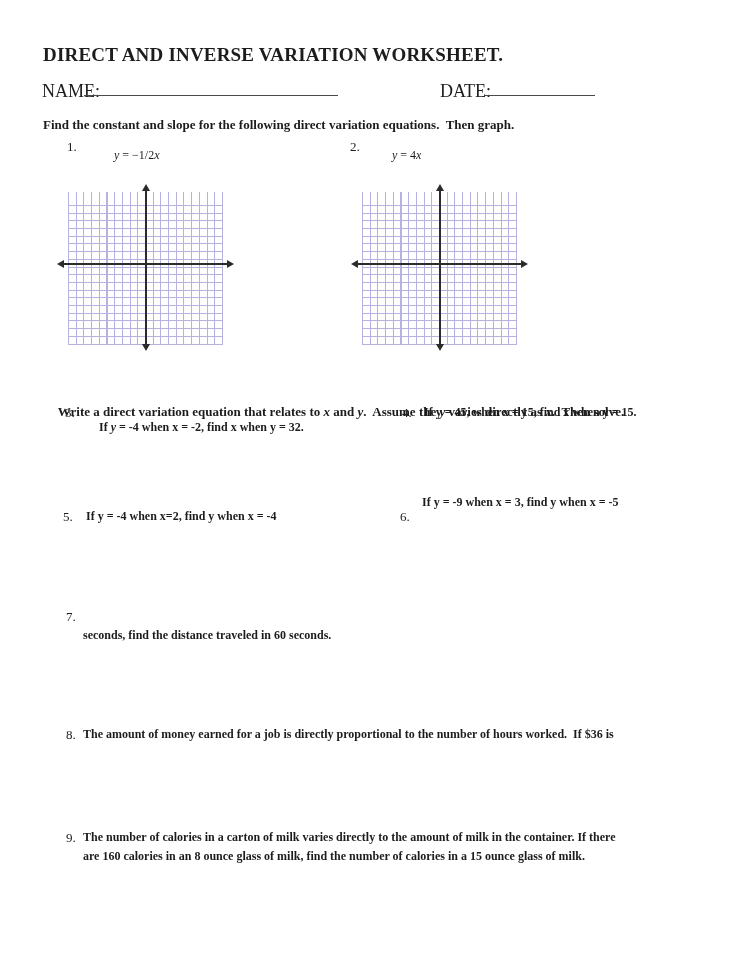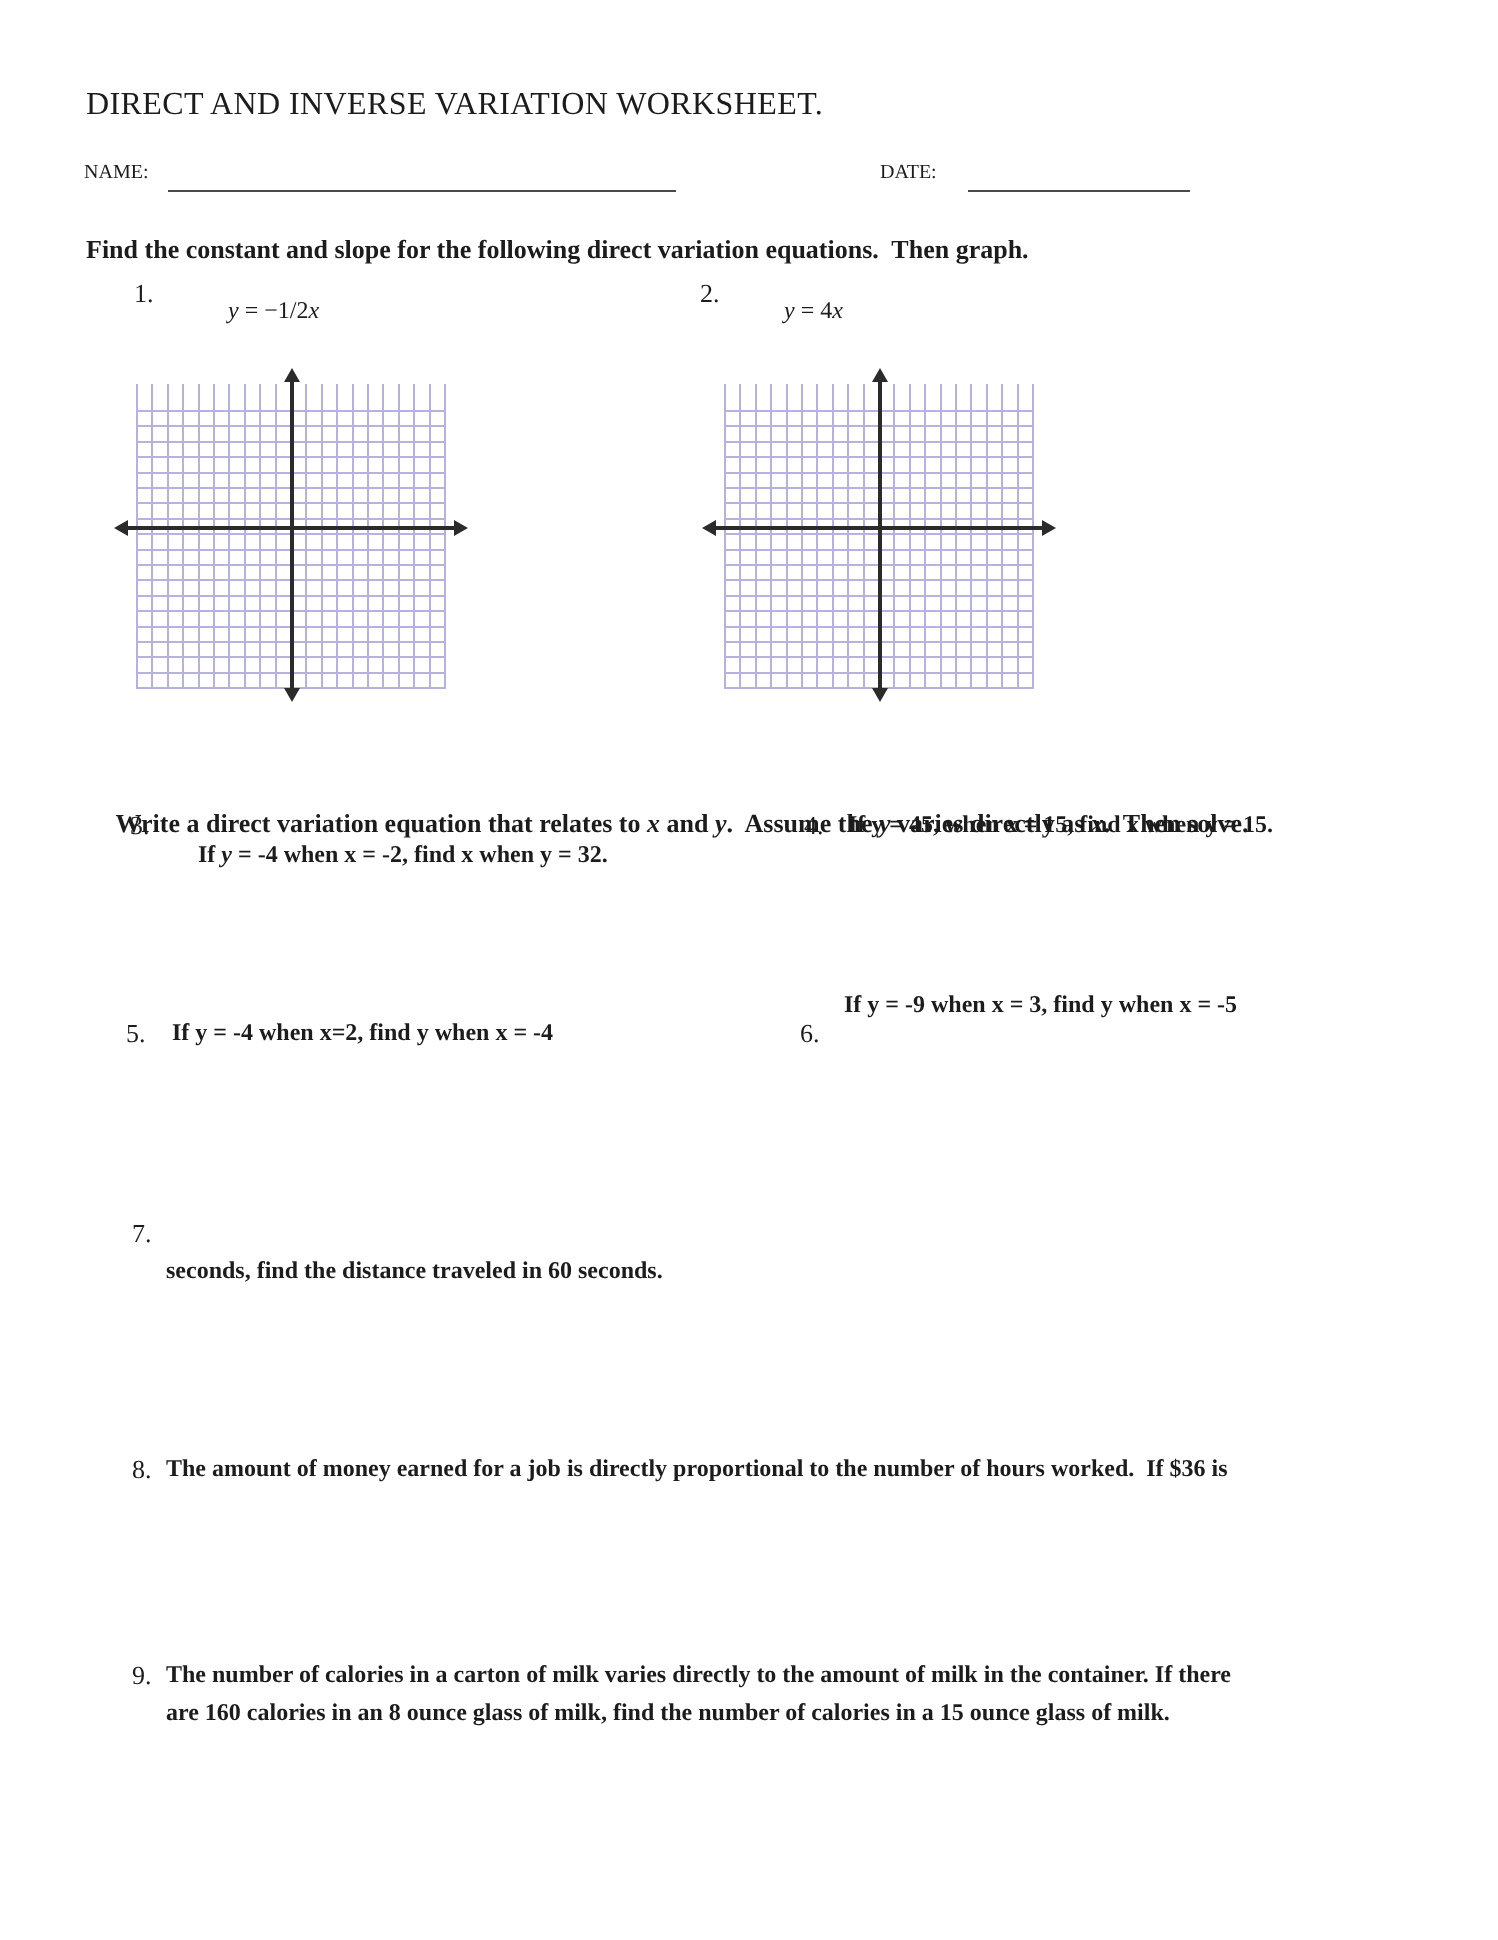--- a/index.html
+++ b/index.html
@@ -13,25 +13,25 @@
     position: relative;
     width: 749px;
     height: 970px;
     background: #ffffff;
     font-family: "Liberation Serif", "DejaVu Serif", serif;
     color: var(--ink);
     overflow: hidden;
   }
   .abs { position: absolute; white-space: pre; }
   .title {
-    font-size: 16px;
-    font-weight: normal;
+    font-size: 19px;
+    font-weight: bold;
     letter-spacing: 0.2px;
   }
-  .label { font-size: 10px; }
+  .label { font-size: 18px; }
   .blank-line { position: absolute; height: 0; border-bottom: 1.4px solid #4a4a4a; }
   .instr { font-size: 13px; font-weight: bold; }
   .instr .it { font-style: italic; }
   .num { font-size: 13px; }
   .ptext { font-size: 12px; font-weight: bold; }
   .ptext .it { font-style: italic; }
   .eq { font-size: 12px; }
   .eq .it { font-style: italic; }
 
   

